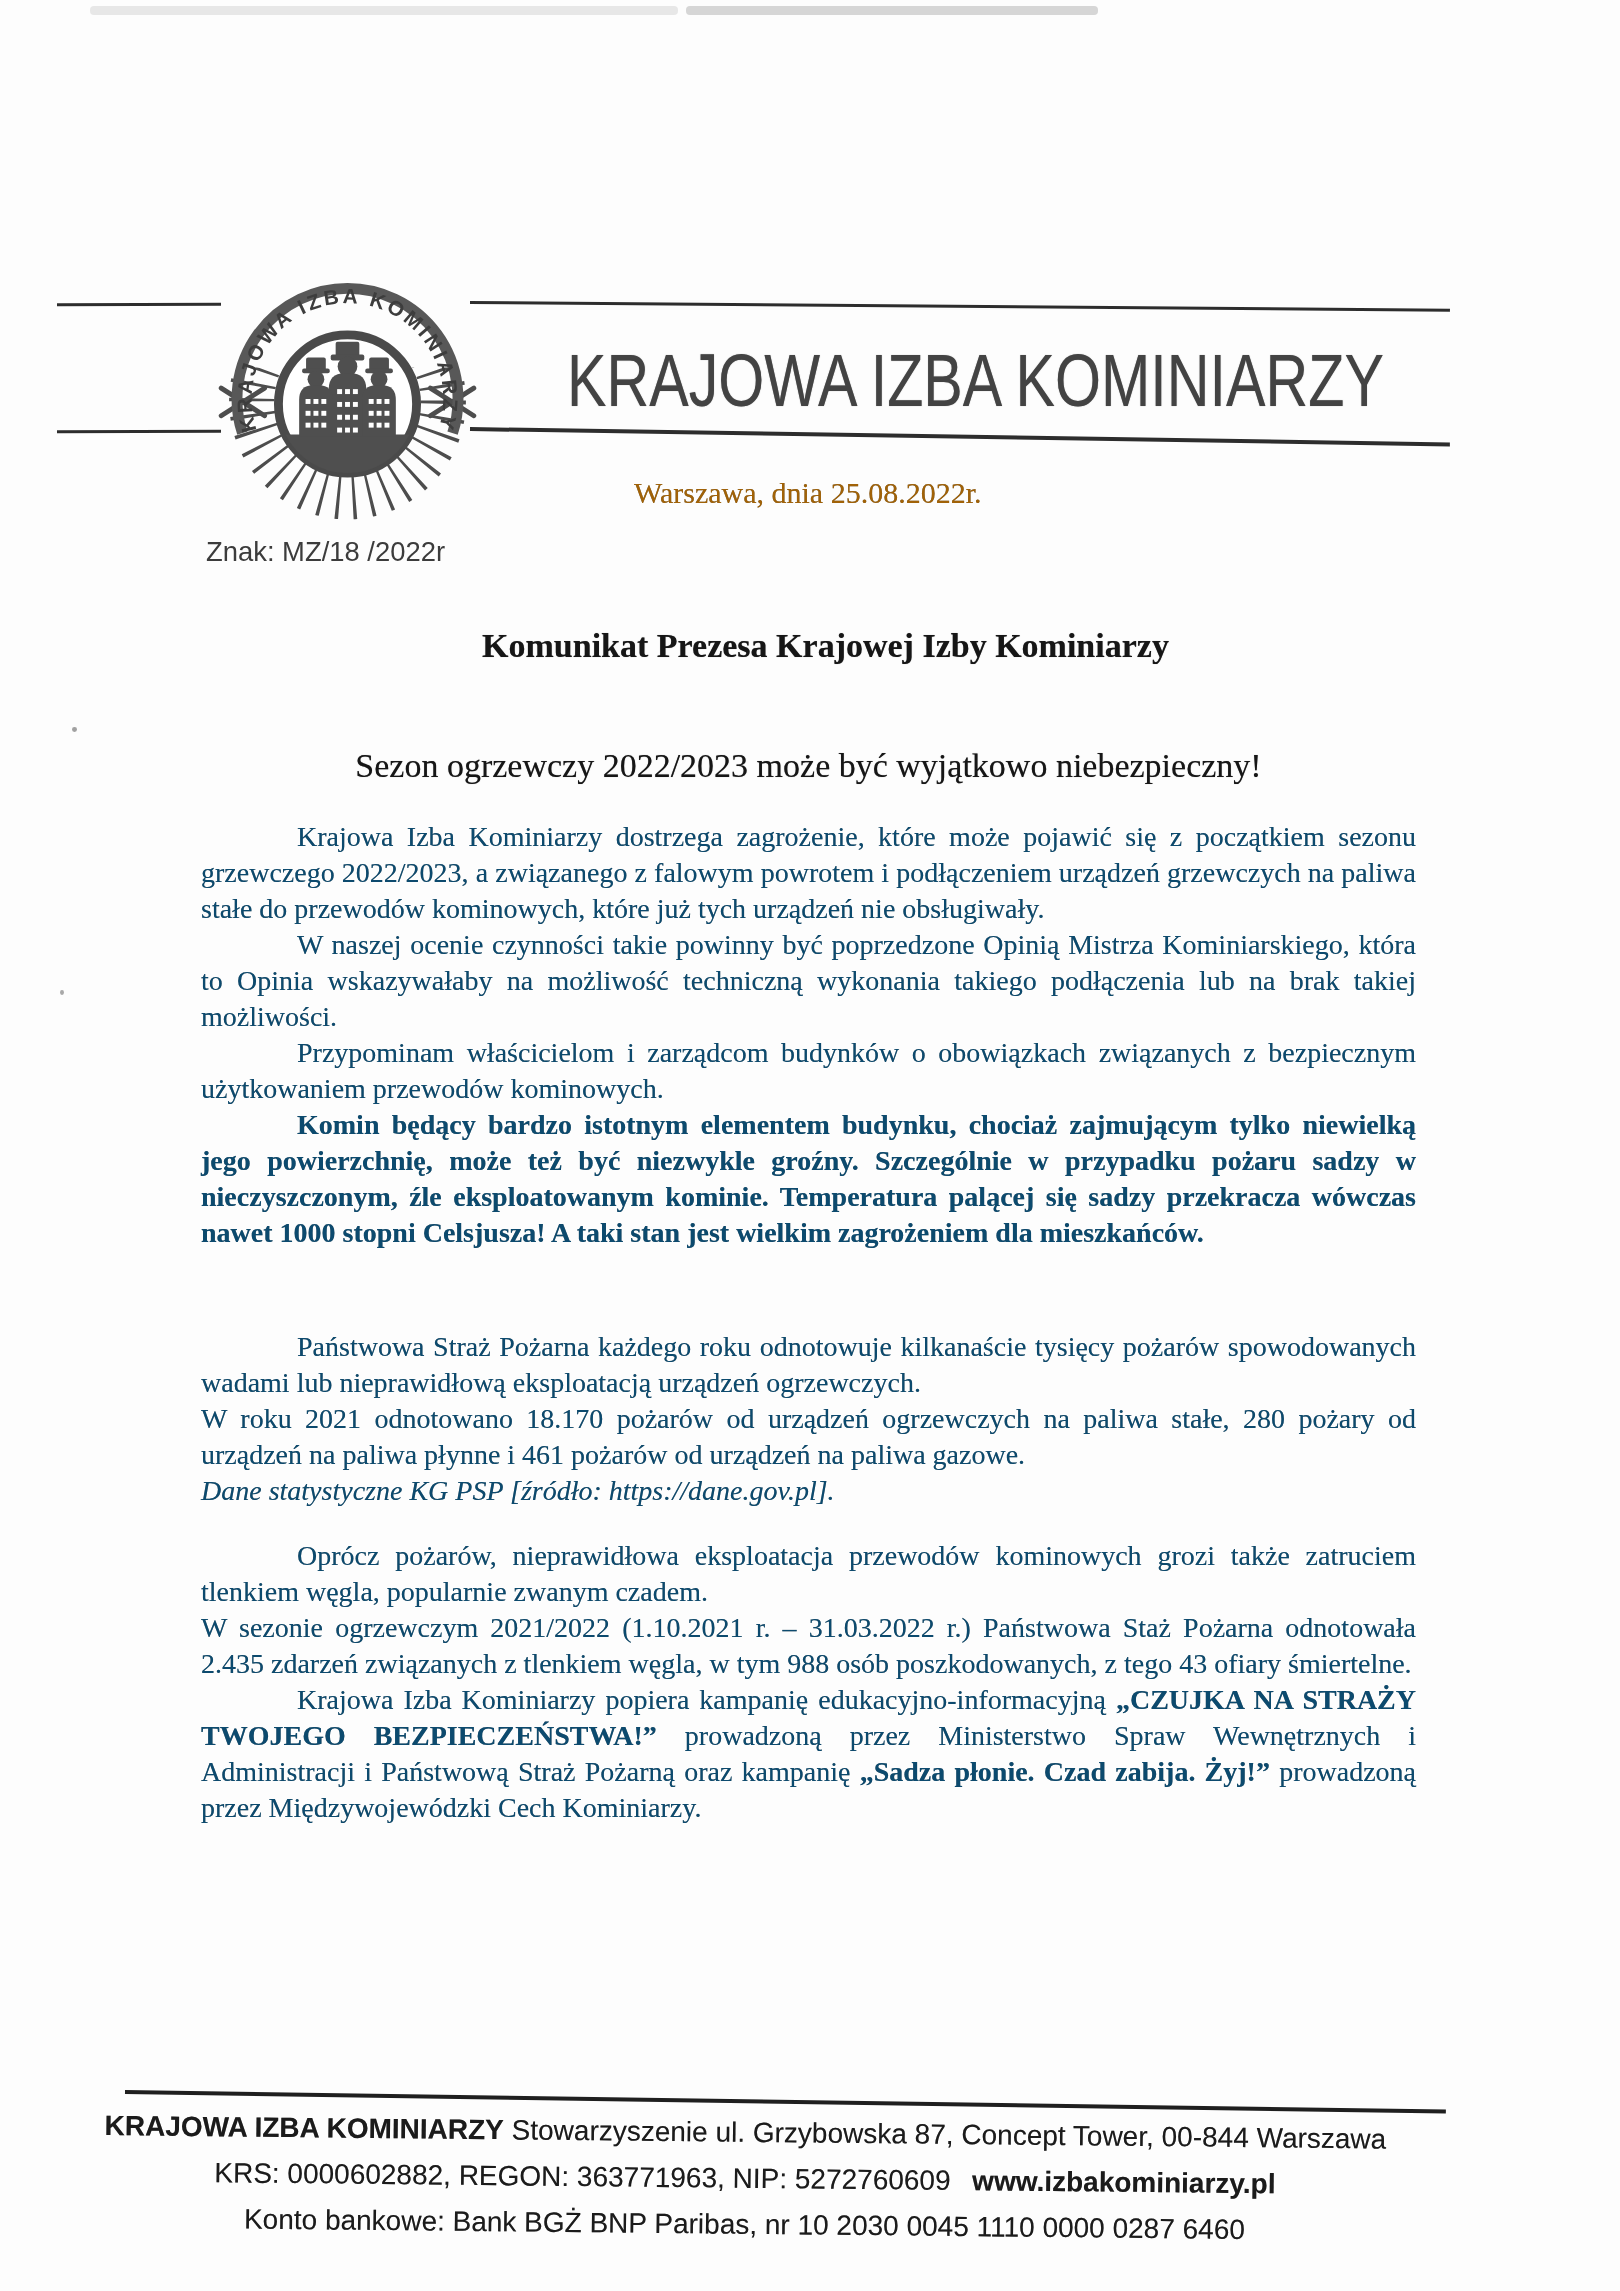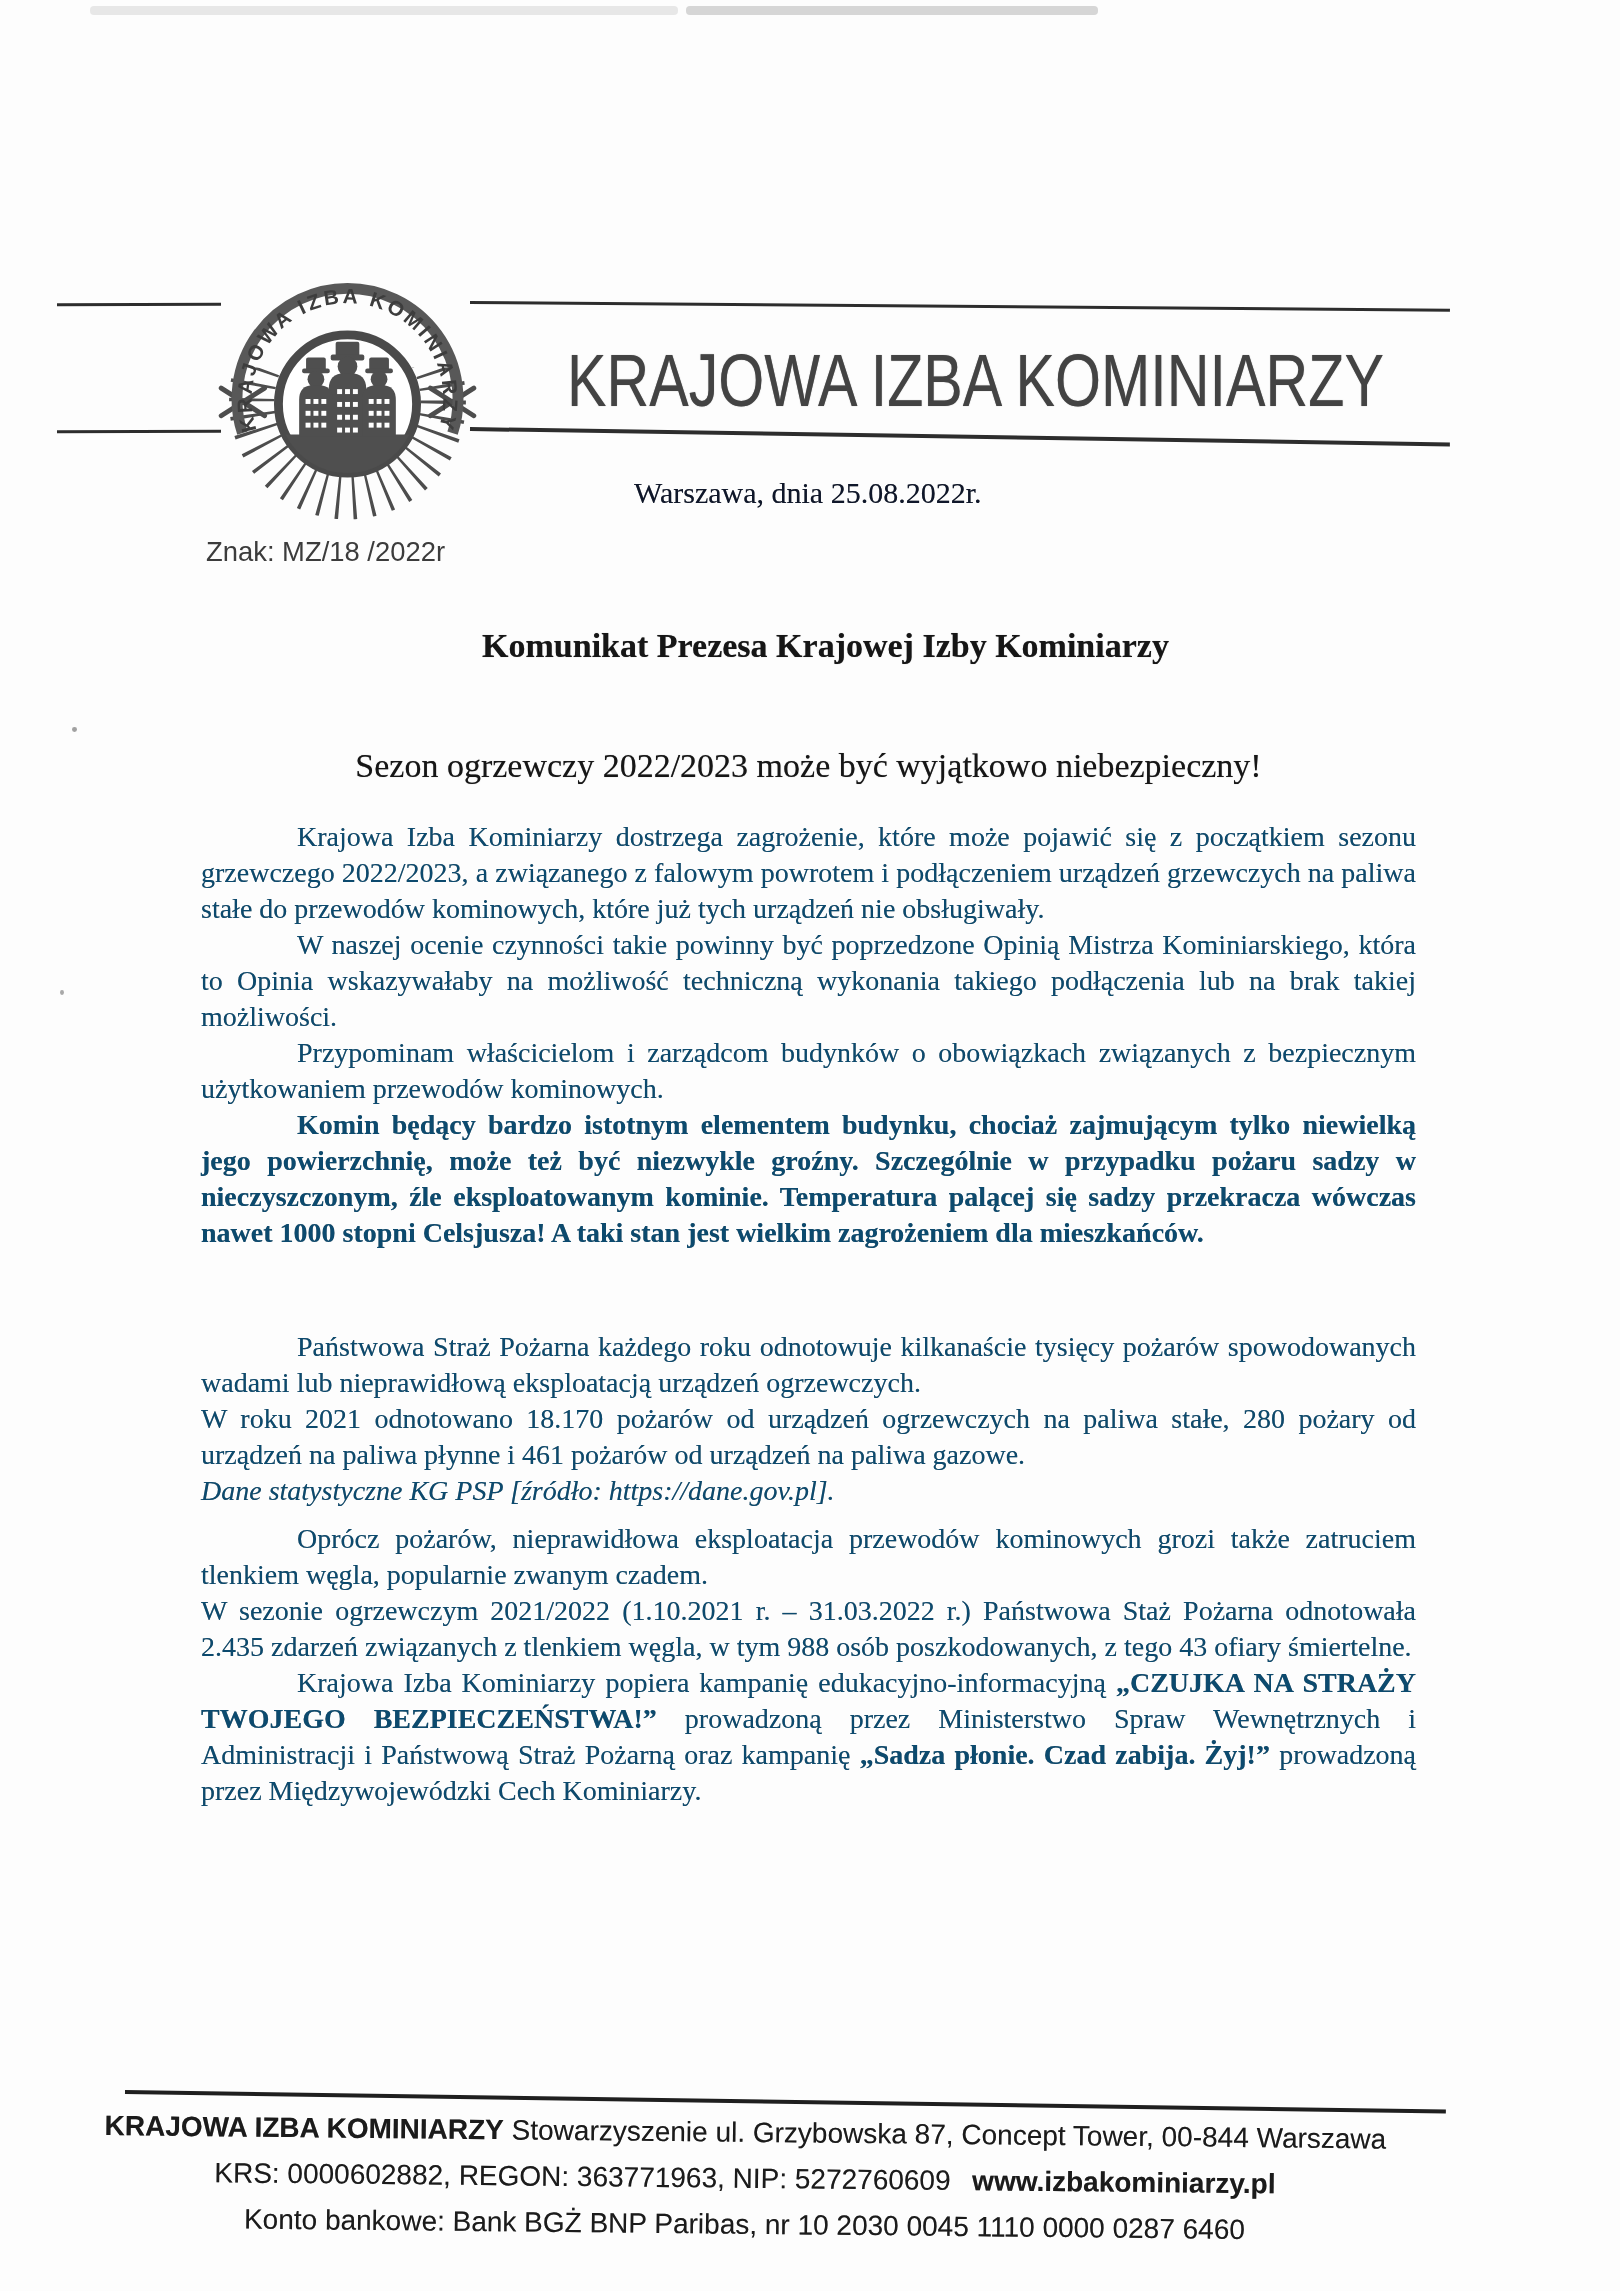--- a/index.html
+++ b/index.html
@@ -14,36 +14,36 @@
   #ruleBR{left:470px;top:427px;width:980px;height:3.9px;transform-origin:left center;transform:rotate(0.9deg);}
 
   .logo{position:absolute;left:216px;top:251px;width:263px;height:296px;}
   .arc-text{font-family:"Liberation Sans",sans-serif;font-size:21px;font-weight:bold;letter-spacing:3px;fill:#3d3d3d;}
 
   .org-name{
     position:absolute;left:469px;top:338px;width:980px;text-align:center;white-space:nowrap;
     font-family:"Liberation Sans",sans-serif;font-size:74px;font-weight:400;color:#434343;
     transform:scaleX(0.8);transform-origin:center;text-shadow:0 0 1px rgba(60,60,60,.6);
   }
-  .date-line{position:absolute;left:634px;top:476px;font-size:30px;color:#0f172a;text-shadow:0 0 0.6px rgba(0,0,0,.5);}
+  .date-line{position:absolute;left:634px;top:476px;font-size:30px;color:#a16207;text-shadow:0 0 0.6px rgba(0,0,0,.5);}
   .ref-line{position:absolute;left:206px;top:536px;font-family:"Liberation Sans",sans-serif;font-size:27.4px;color:#3c3c3c;}
 
   .title{position:absolute;left:218px;top:623px;width:1215px;text-align:center;
     font-weight:bold;font-size:34px;line-height:46px;color:#161616;text-shadow:0 0 0.7px rgba(0,0,0,.55);}
   .subtitle{position:absolute;left:201px;top:747px;width:1215px;text-align:center;
     font-weight:normal;font-size:34px;color:#161616;text-shadow:0 0 0.7px rgba(0,0,0,.55);}
 
   .body-text{position:absolute;left:201px;top:819px;width:1215px;
     font-size:28px;line-height:36px;text-align:justify;color:#0c4a6e;text-shadow:0 0 0.6px rgba(20,20,20,.45);}
   .body-text p{margin:0;}
   .ind{text-indent:96px;}
   .mt-a{margin-top:42px;}
   .mt-b{margin-top:39px;}
   .mt-c{margin-top:78px;}
-  .mt-d{margin-top:12px;}
+  .mt-d{margin-top:29px;}
   .mt-e{margin-top:19.6px;}
   .b{font-weight:bold;}
   .i{font-style:italic;}
 
   .footer-rule{position:absolute;left:125px;top:2090px;width:1321px;height:3.9px;background:#1f1f1f;
     transform-origin:left center;transform:rotate(0.85deg);}
   .footer{position:absolute;left:93px;top:2103px;width:1304px;text-align:center;
     font-family:"Liberation Sans",sans-serif;font-size:28px;line-height:46px;color:#1b1b1b;
     transform-origin:left center;transform:rotate(0.6deg);text-shadow:0 0 0.6px rgba(0,0,0,.4);}
   .footer .site{margin-left:21.6px;}

